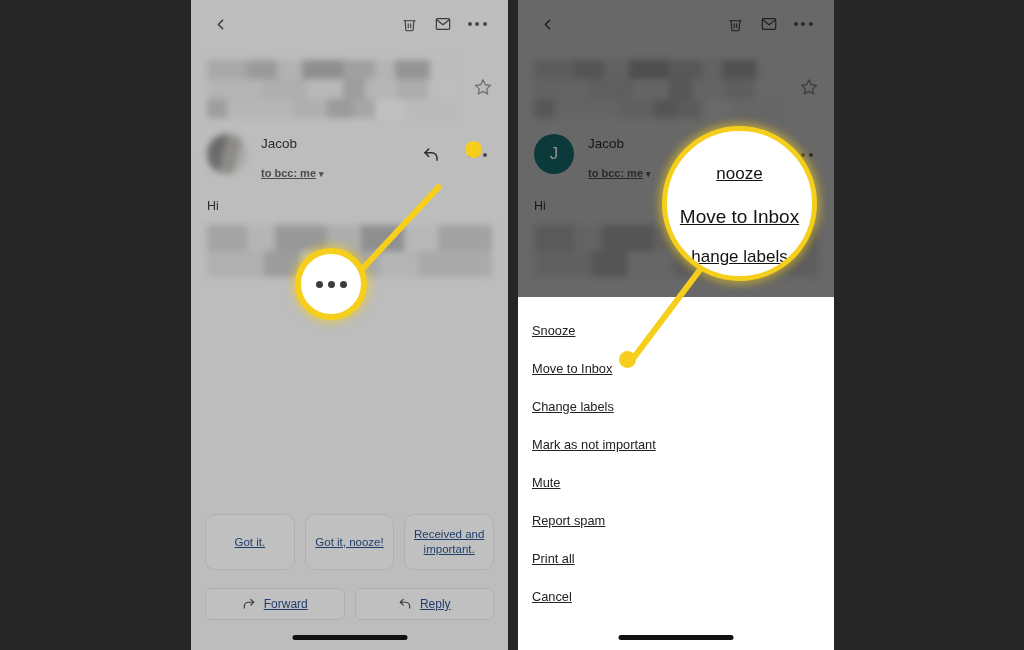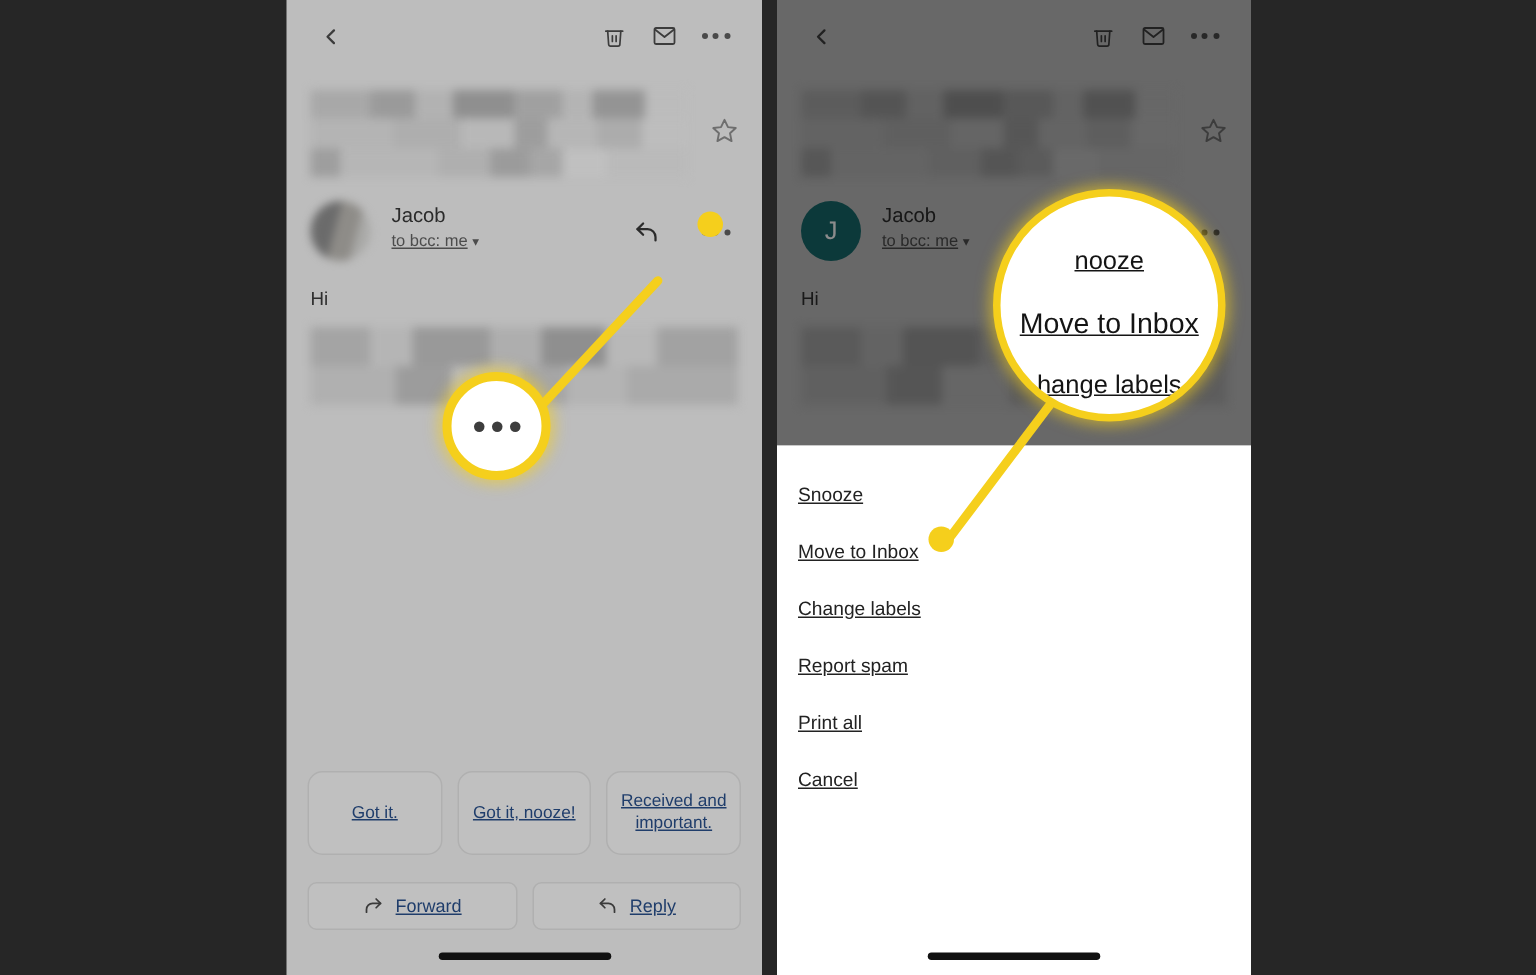--- a/index.html
+++ b/index.html
@@ -64,22 +64,23 @@
   }
   .avatar.initial {
     background: #17696b; color: #ffffff;
     display: flex; align-items: center; justify-content: center;
     font-size: 17px;
   }
   .sender-text { flex: 1; padding-top: 2px; }
   .sender-name { font-size: 13.5px; color: #2b2b2b; }
   .sender-meta {
     font-size: 11px; color: #4c4c4c;
-    text-decoration: underline; margin-top: 4px;
+    text-decoration: underline; margin-top: 16px;
     display: inline-block;
+    font-weight: bold;
   }
   .sender-meta .caret { text-decoration: none; display: inline-block; margin-left: 3px; font-size: 9px; }
   .sender-actions { display: flex; align-items: center; gap: 12px; padding-top: 4px; }
 
   .body-greeting { font-size: 12.5px; color: #2f2f2f; padding: 18px 4px 0 16px; }
 
   
   .body-blur {
     margin: 12px 16px 0 16px; height: 52px; filter: blur(3.2px);
   }
@@ -438,20 +439,22 @@
           <span style="width:26%;background:#aaaaaa"></span>
       </div>
     </div>
 
     <div class="scrim"></div>
 
     <div class="sheet">
       <div class="sheet-item"><span>Snooze</span></div>
       <div class="sheet-item"><span>Move to Inbox</span></div>
       <div class="sheet-item"><span>Change labels</span></div>
+      <div class="sheet-item"><span>Mark as not important</span></div>
+      <div class="sheet-item"><span>Mute</span></div>
       <div class="sheet-item"><span>Report spam</span></div>
       <div class="sheet-item"><span>Print all</span></div>
       <div class="sheet-item"><span>Cancel</span></div>
     </div>
 
     <div class="home-indicator"></div>
   </div>
 
   <div class="leader" id="leader-left"></div>
   <div class="leader-dot" id="dot-left"></div>

